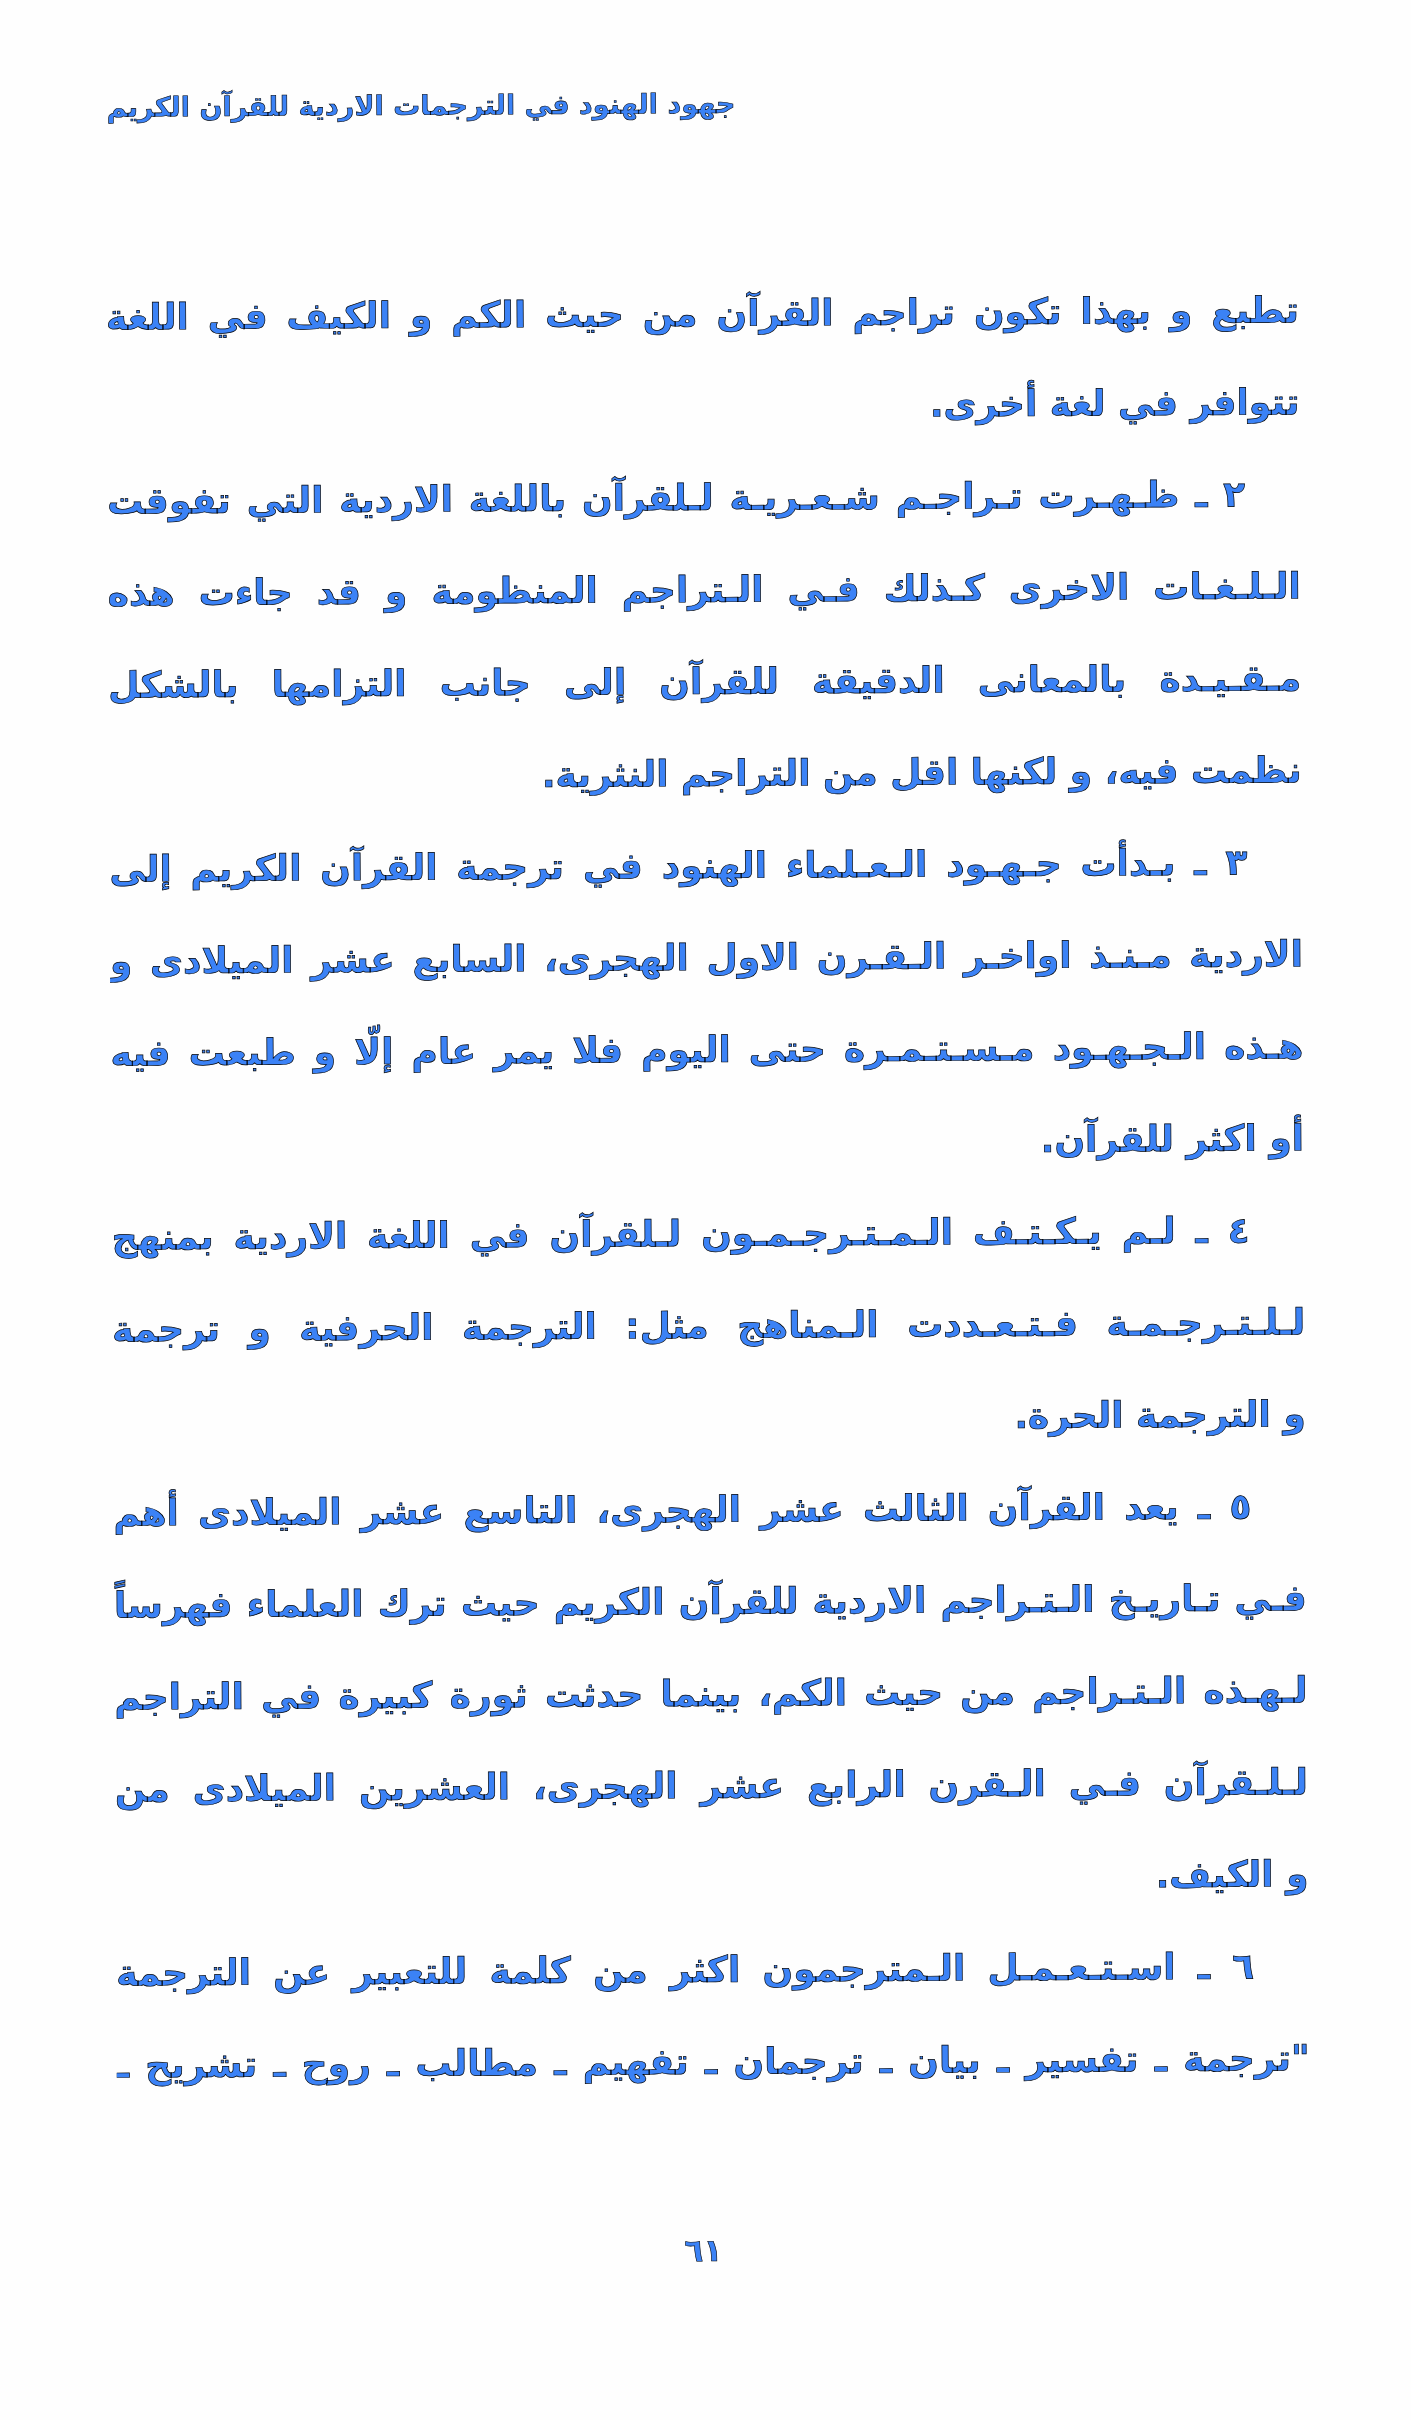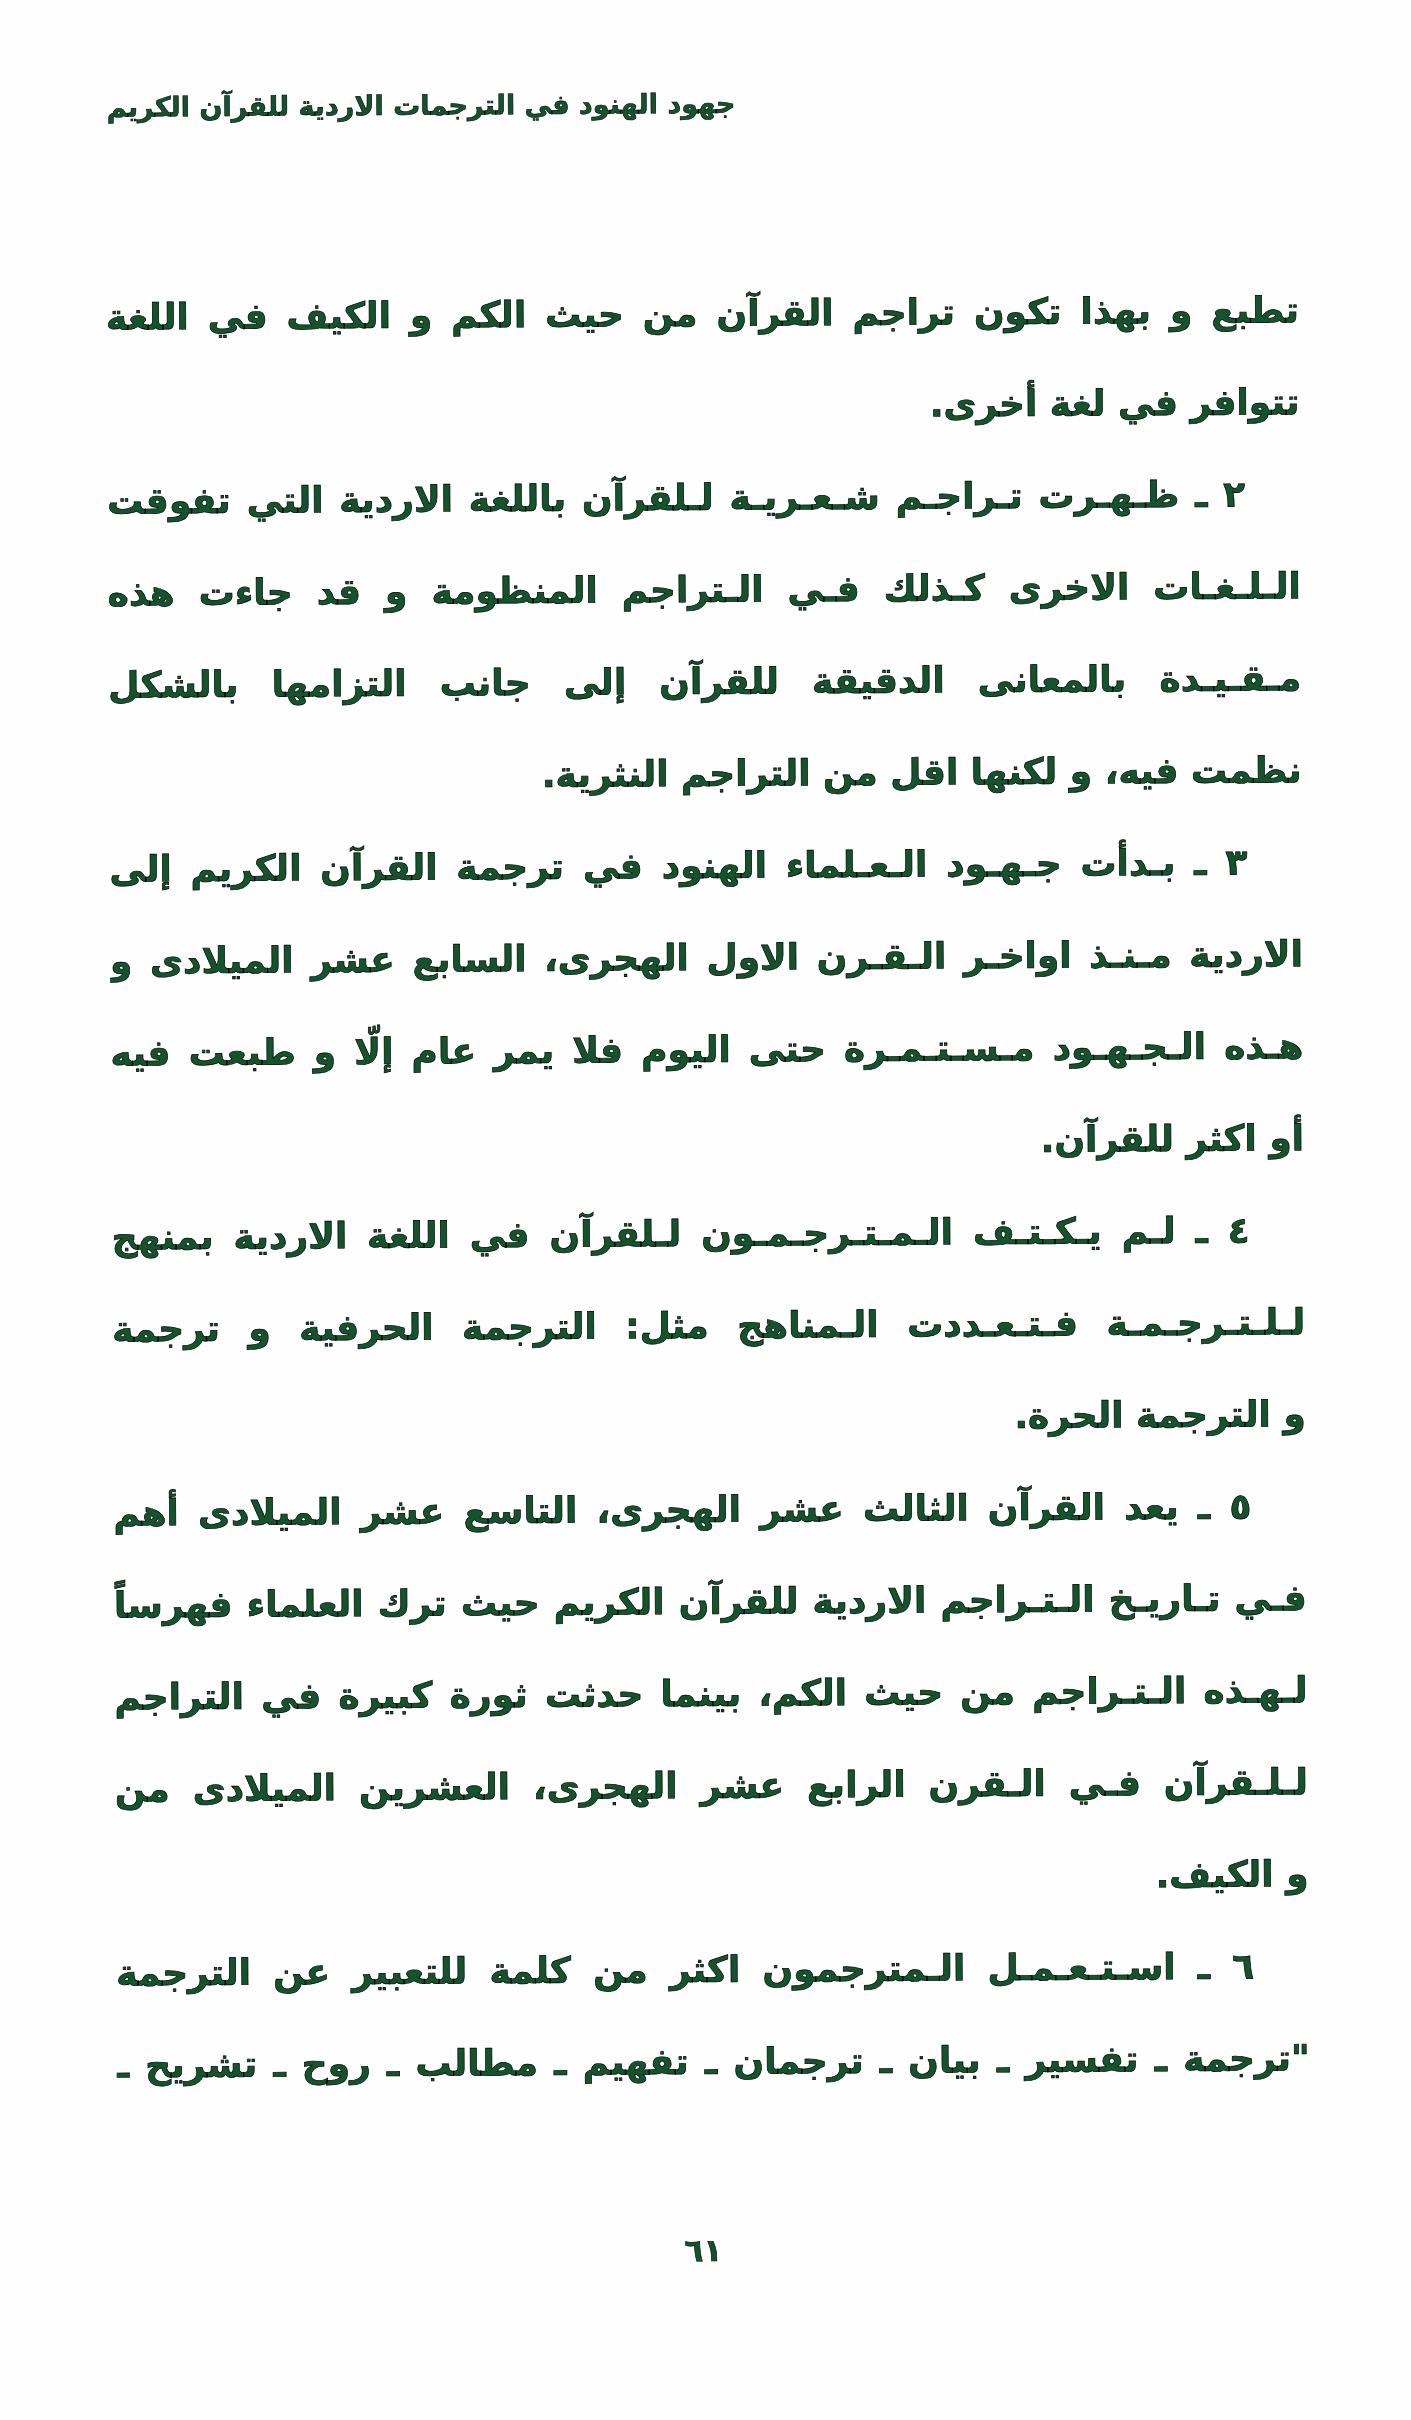--- a/index.html
+++ b/index.html
@@ -7,21 +7,21 @@
     padding: 0;
     background: #ffffff;
   }
   .page {
     position: relative;
     width: 1411px;
     height: 2420px;
     background: #fefefe;
     overflow: hidden;
     font-family: "DejaVu Sans", sans-serif;
-    color: #14532d;
+    color: #3b82f6;
   }
   
   .tilt {
     position: absolute;
     inset: 0;
     transform: rotate(-0.35deg);
     transform-origin: 50% 40%;
   }
   .running-head {
     position: absolute;

